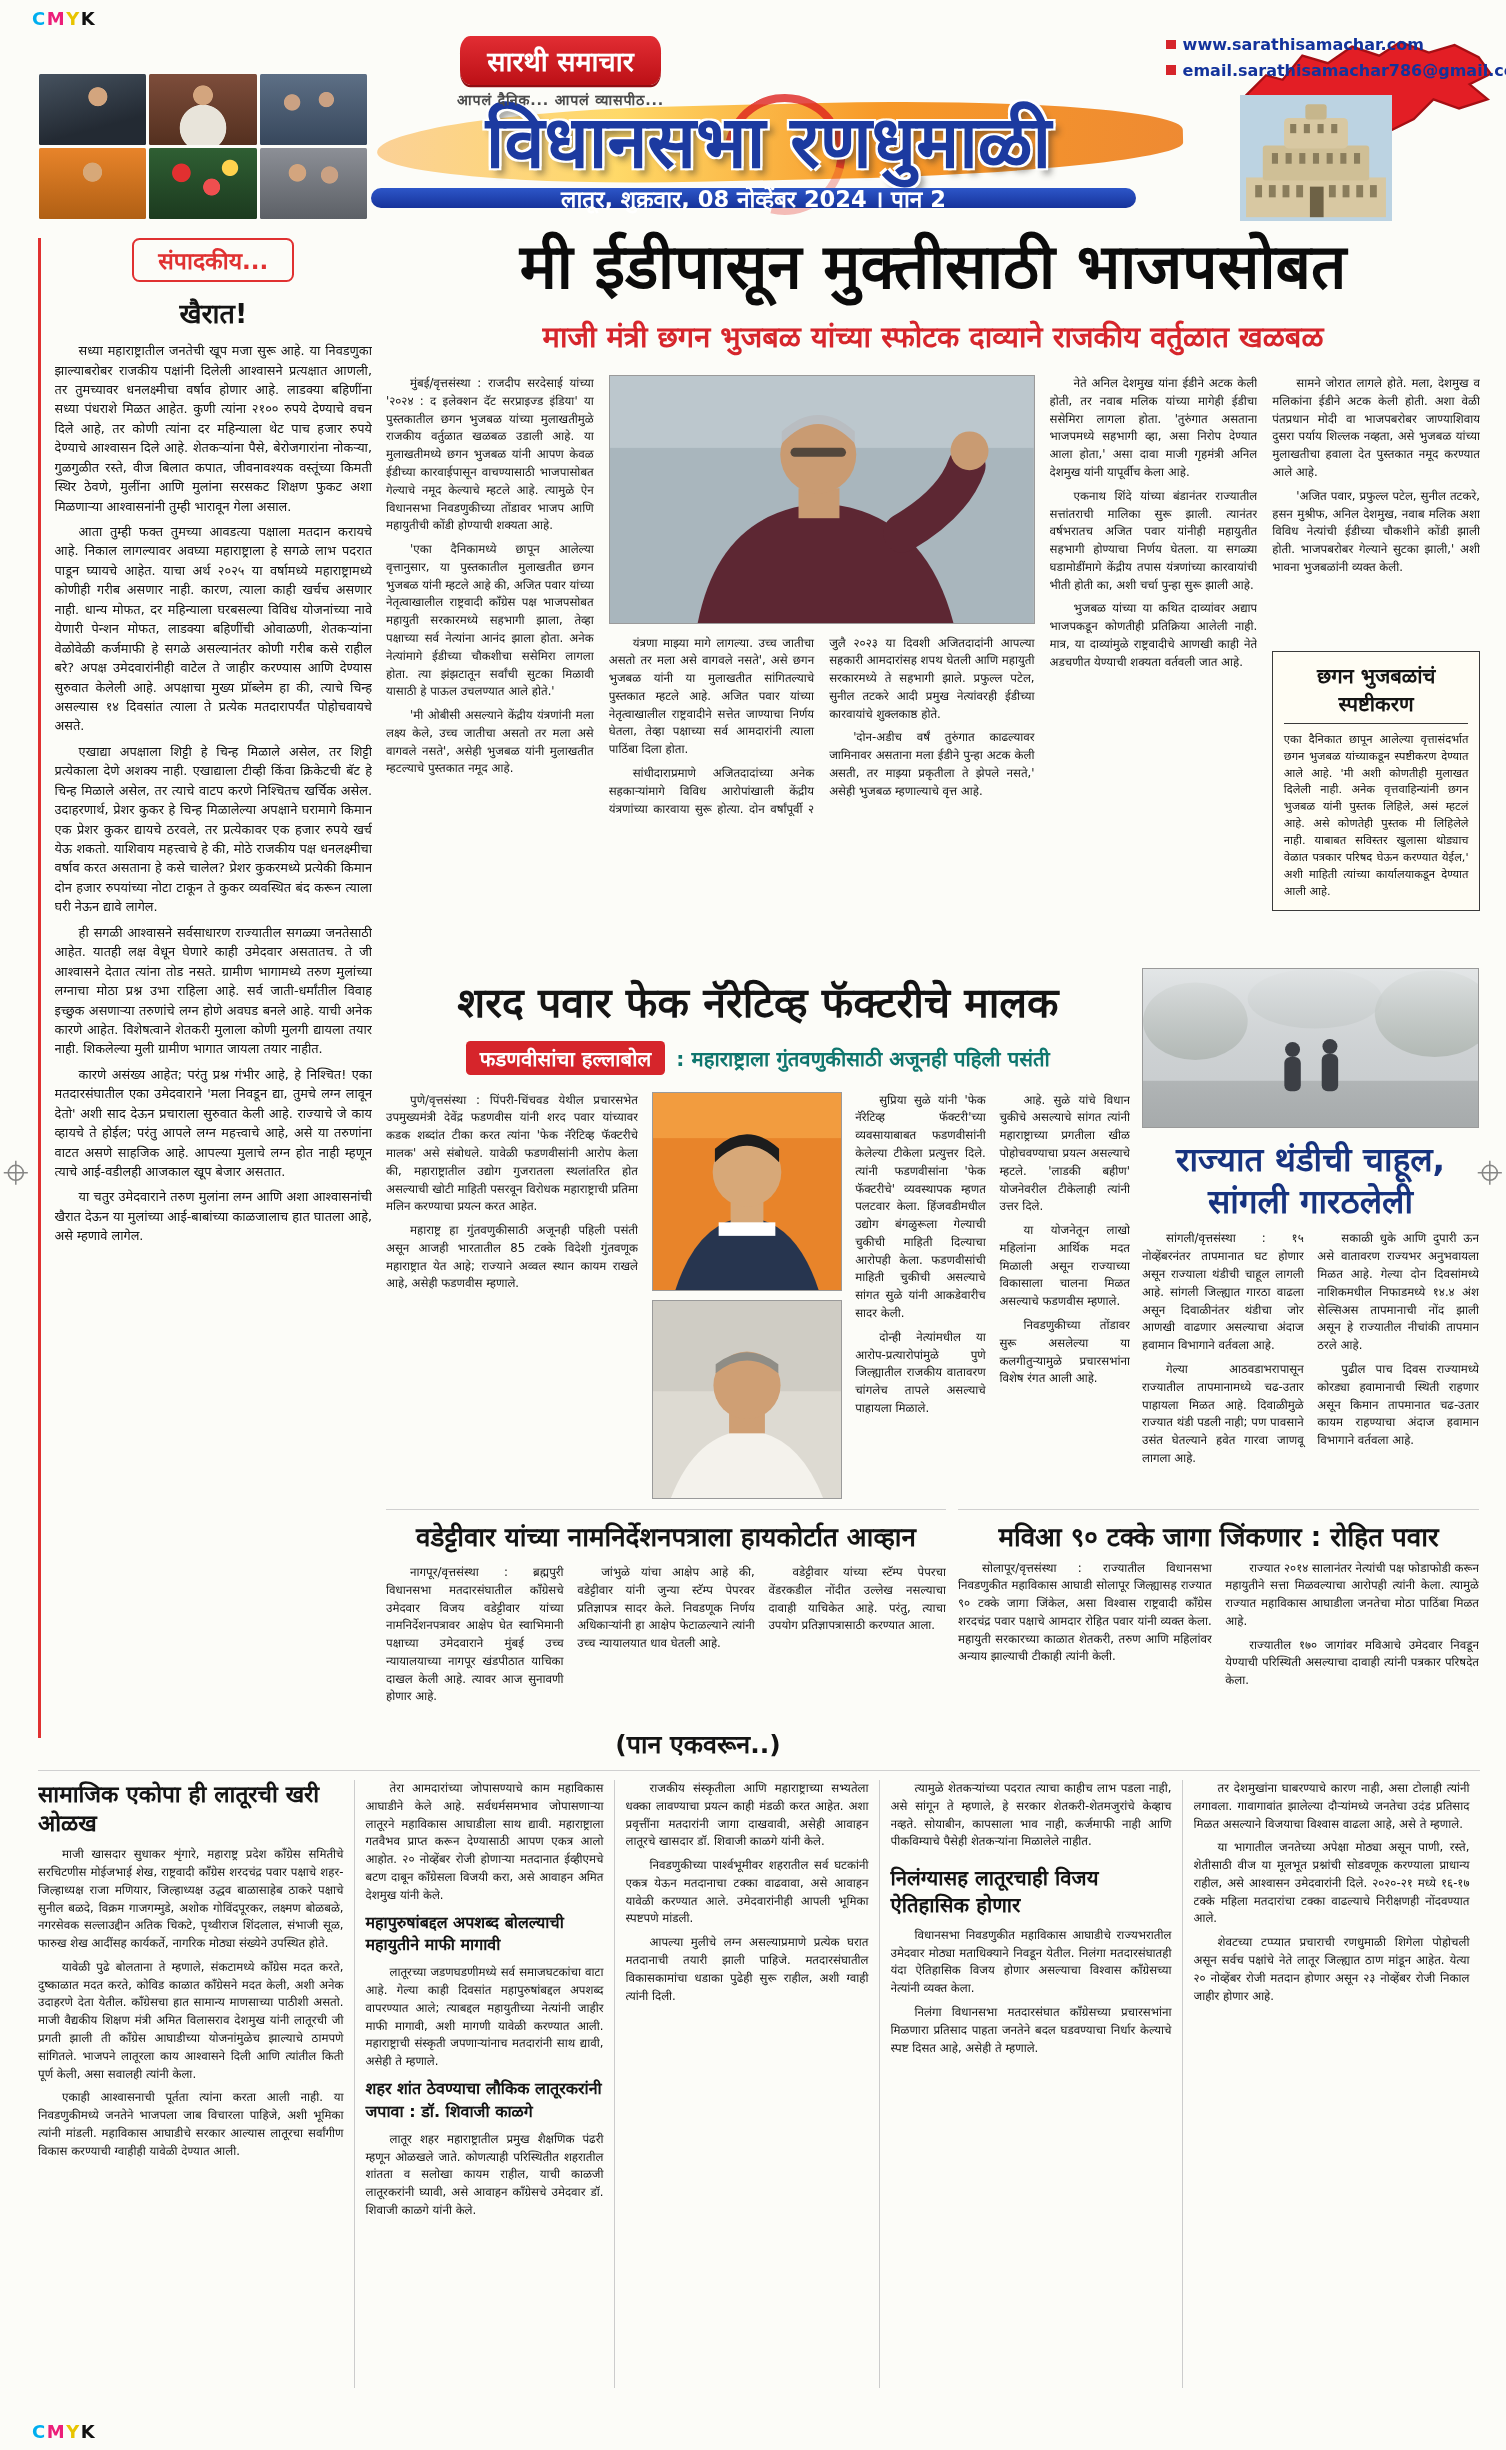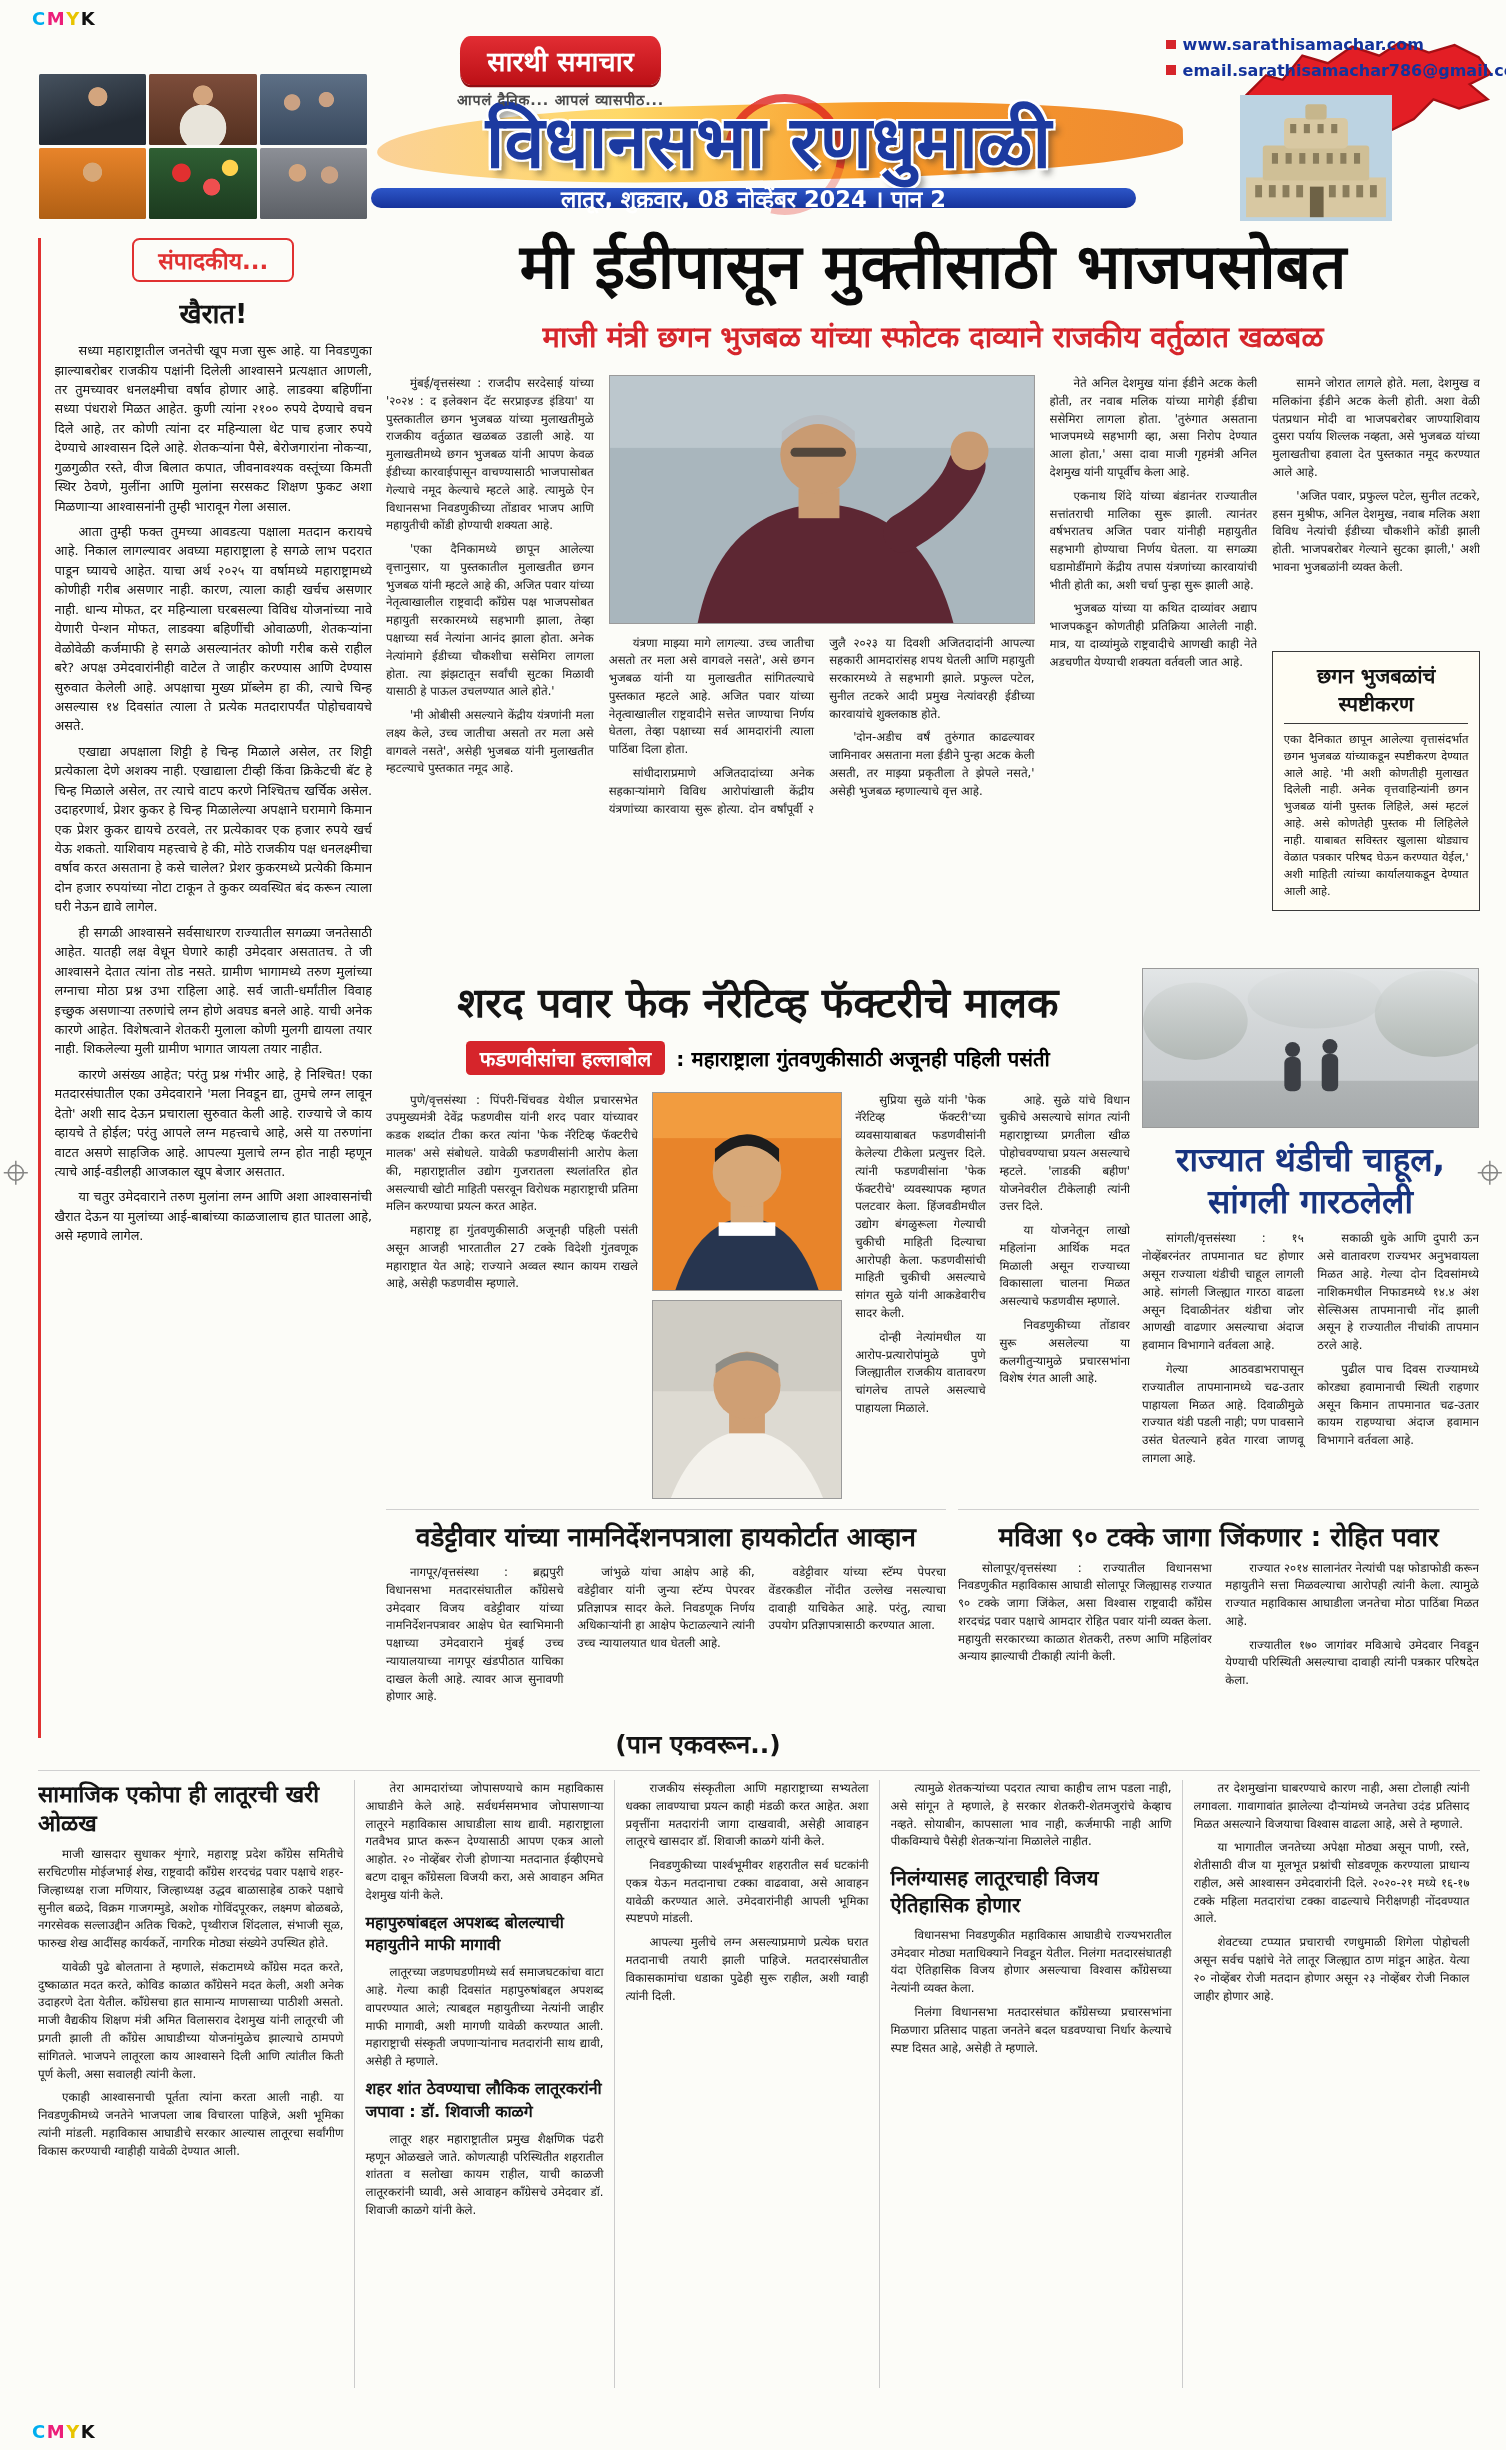--- a/index.html
+++ b/index.html
@@ -75,21 +75,21 @@
 .lead-c5{display:flex;flex-direction:column}
 .clarif{margin-top:auto;border:1.5px solid #3a3a3a;background:#fffdf4;padding:9px 10.5px}
 .clarif-title{text-align:center;font-weight:700;font-size:20.3px;padding-bottom:6px;border-bottom:1.5px solid #3a3a3a;margin-bottom:7.5px}
 .clarif-body{font-size:11.3px;line-height:1.5;text-align:justify}
 
 
 .pawar{position:absolute;left:386px;top:973px;width:744px}
 .pawar-headline{text-align:center;font-size:41px;font-weight:800}
 .kicker-row{text-align:center;margin-top:12px;font-size:20.3px;font-weight:800}
 .kicker-chip{background:#d6252b;color:#fff;padding:3px 13.6px;border-radius:4.5px;display:inline-block}
-.kicker-rest{color:#000000;margin-left:4.5px}
+.kicker-rest{color:#0f766e;margin-left:4.5px}
 .pawar-body{margin-top:16.6px;display:grid;grid-template-columns:252px 190px 1fr 1fr;gap:13.6px;height:410px;overflow:hidden}
 .photo-stack{display:flex;flex-direction:column;gap:9px}
 .stack-photo{height:199px}
 
 
 .weather{position:absolute;left:1142px;top:968px;width:337px}
 .weather-photo{height:160px}
 .weather-headline{margin:10.5px 0 7.5px;text-align:center;font-size:33px;line-height:1.28;font-weight:800;color:#17337f}
 .weather-body{column-count:2;column-gap:13.6px;height:279px;overflow:hidden;font-size:11.7px}
 
@@ -256,21 +256,21 @@
   </div>
 
   <div class="pawar">
     <h2 class="pawar-headline">शरद पवार फेक नॅरेटिव्ह फॅक्टरीचे मालक</h2>
     <div class="kicker-row">
       <span class="kicker-chip">फडणवीसांचा हल्लाबोल</span><span class="kicker-rest"> : महाराष्ट्राला गुंतवणुकीसाठी अजूनही पहिली पसंती</span>
     </div>
     <div class="pawar-body">
       <div class="colcopy">
           <p class="para">पुणे/वृत्तसंस्था : पिंपरी-चिंचवड येथील प्रचारसभेत उपमुख्यमंत्री देवेंद्र फडणवीस यांनी शरद पवार यांच्यावर कडक शब्दांत टीका करत त्यांना 'फेक नॅरेटिव्ह फॅक्टरीचे मालक' असे संबोधले. यावेळी फडणवीसांनी आरोप केला की, महाराष्ट्रातील उद्योग गुजरातला स्थलांतरित होत असल्याची खोटी माहिती पसरवून विरोधक महाराष्ट्राची प्रतिमा मलिन करण्याचा प्रयत्न करत आहेत.</p>
-          <p class="para">महाराष्ट्र हा गुंतवणुकीसाठी अजूनही पहिली पसंती असून आजही भारतातील 27 टक्के विदेशी गुंतवणूक महाराष्ट्रात येत आहे; राज्याने अव्वल स्थान कायम राखले आहे, असेही फडणवीस म्हणाले.</p>
+          <p class="para">महाराष्ट्र हा गुंतवणुकीसाठी अजूनही पहिली पसंती असून आजही भारतातील 85 टक्के विदेशी गुंतवणूक महाराष्ट्रात येत आहे; राज्याने अव्वल स्थान कायम राखले आहे, असेही फडणवीस म्हणाले.</p>
         </div>
       <div class="photo-stack">
         <svg class="photo stack-photo" viewBox="0 0 252 262" preserveAspectRatio="none">
           <rect width="252" height="262" fill="#e8842a"></rect>
           <rect width="252" height="60" fill="#f29c3f"></rect>
           <path d="M30,262 Q60,170 126,165 Q192,170 222,262 Z" fill="#27354f"></path>
           <rect x="104" y="140" width="44" height="34" fill="#d7a878"></rect>
           <circle cx="126" cy="105" r="46" fill="#d7a878"></circle>
           <path d="M83,92 Q126,48 169,92 L169,74 Q126,36 83,74 Z" fill="#1d1d1d"></path>
           <rect x="88" y="172" width="76" height="18" fill="#ffffff"></rect>

